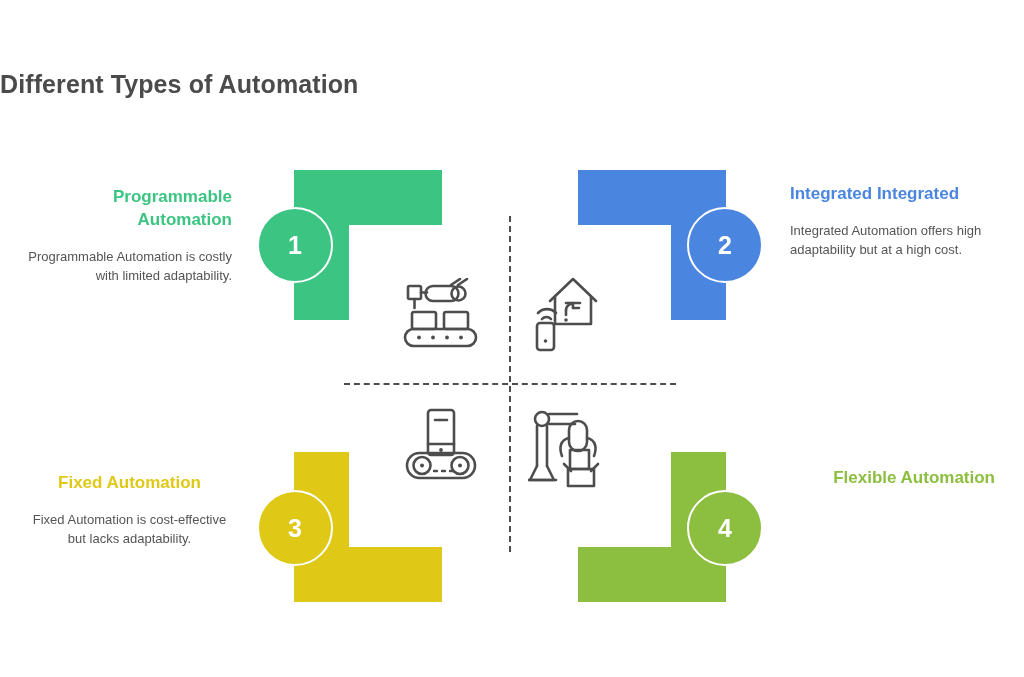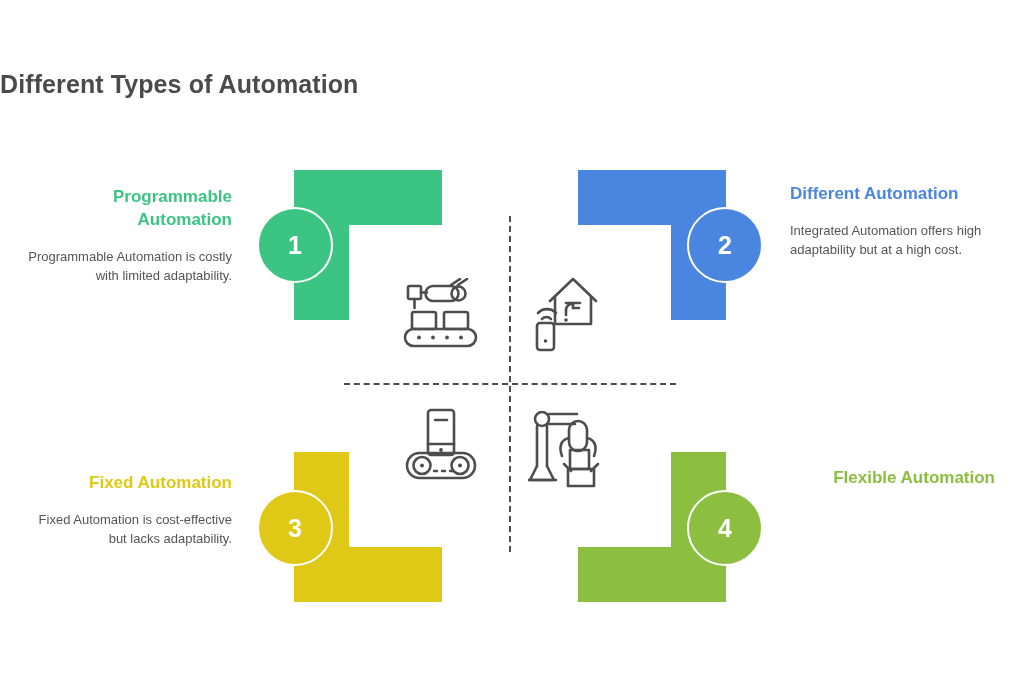--- a/index.html
+++ b/index.html
@@ -79,21 +79,21 @@
   #c3 { left:257px; top:490px; }
   #c4 { left:687px; top:490px; }
 
   
   .tb { position:absolute; width:205px; }
   .tb h3 { font-size:17px; font-weight:bold; line-height:1.35; margin-bottom:16px; }
   .tb p  { font-size:13px; line-height:1.45; color:#555555; }
 
   #t1 { left:27px;  top:186px; text-align:right; }
   #t2 { left:790px; top:183px; text-align:left;  }
-  #t3 { left:27px;  top:472px; text-align:right; }
+  #t3 { left:27px;  top:472px; text-align:center; }
   #t4 { left:790px; top:467px; text-align:right;  }
 
   
   .icon-slot { position:absolute; }
   #ic1 { left:403px; top:278px; }
   #ic2 { left:533px; top:276px; }
   #ic3 { left:404px; top:407px; }
   #ic4 { left:528px; top:408px; }
   .icon-slot svg { display:block; }
 </style>
@@ -238,21 +238,21 @@
   </div>
 
 </div>
 
 <div class="tb" id="t1">
   <h3 style="color:#3cc482">Programmable Automation</h3>
   <p>Programmable Automation is costly with limited adaptability.</p>
 </div>
 
 <div class="tb" id="t2">
-  <h3 style="color:#4a85e0">Different Automation</h3>
+  <h3 style="color:#4a85e0">Integrated Integrated</h3>
   <p>Integrated Automation offers high adaptability but at a high cost.</p>
 </div>
 
 <div class="tb" id="t3">
   <h3 style="color:#dfc916">Fixed Automation</h3>
   <p>Fixed Automation is cost-effective but lacks adaptability.</p>
 </div>
 
 <div class="tb" id="t4">
   <h3 style="color:#8cbe3f">Flexible Automation</h3>

